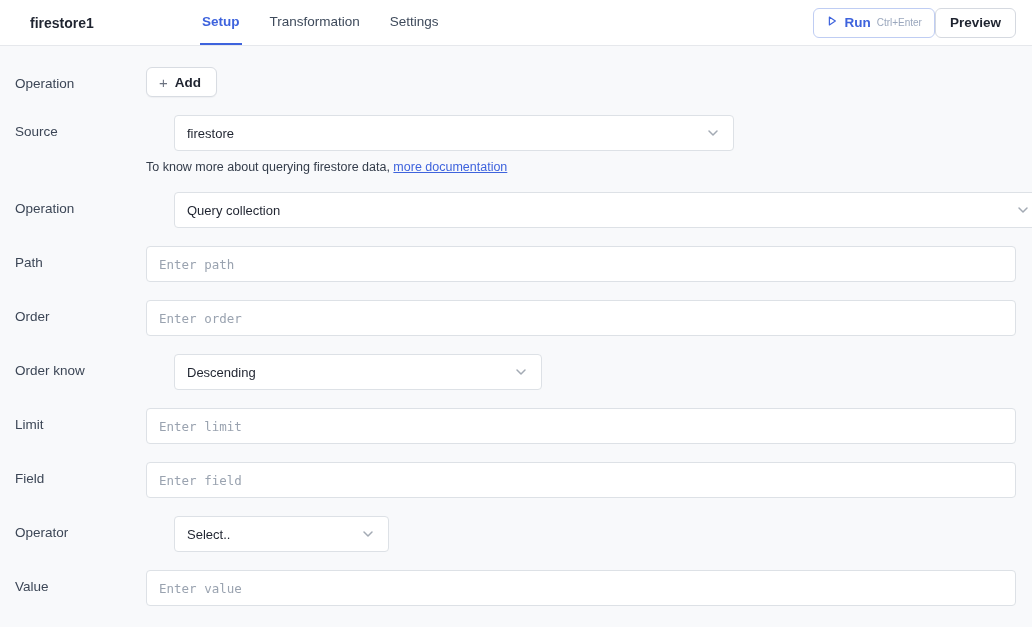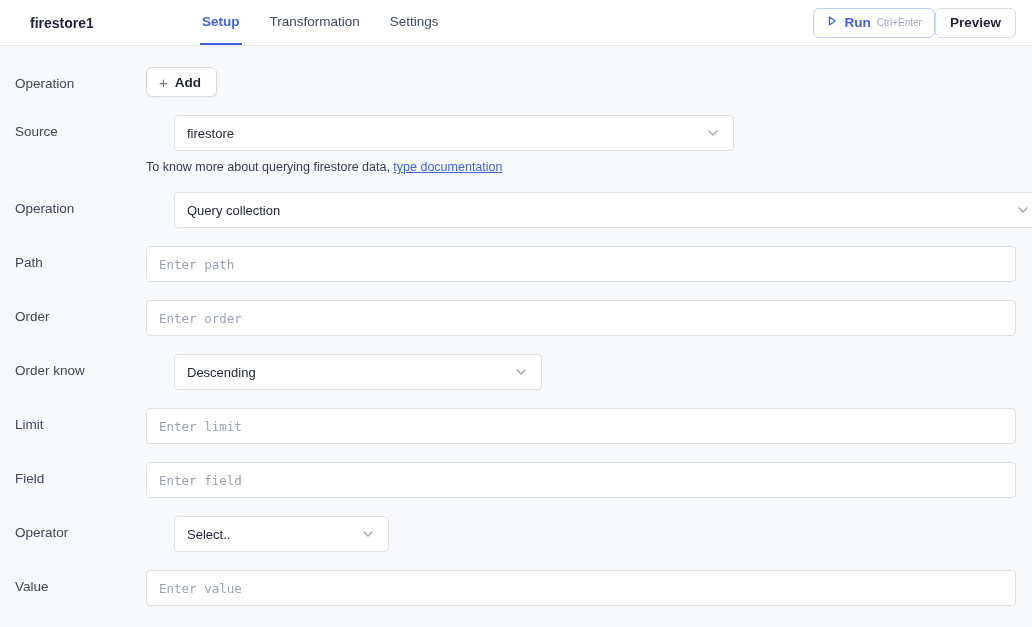--- a/index.html
+++ b/index.html
@@ -198,21 +198,21 @@
     <div class="row-content">
       <div class="select w-560">
         <span class="value">firestore</span>
         <span class="caret">
           <svg width="16" height="16" viewBox="0 0 16 16">
             <path d="M4 6 L8 10 L12 6" fill="none" stroke="#a3aab4" stroke-width="1.5" stroke-linecap="round" stroke-linejoin="round"></path>
           </svg>
         </span>
       </div>
       <div class="helper-text">
-        <span>To know more about querying firestore data, </span><a>type documentation</a>
+        <span>To know more about querying firestore data, </span><a>more documentation</a>
       </div>
     </div>
   </div>
 
   <div class="form-row">
     <div class="row-label">Operation</div>
     <div class="row-content">
       <div class="select w-full">
         <span class="value">Query collection</span>
         <span class="caret">

